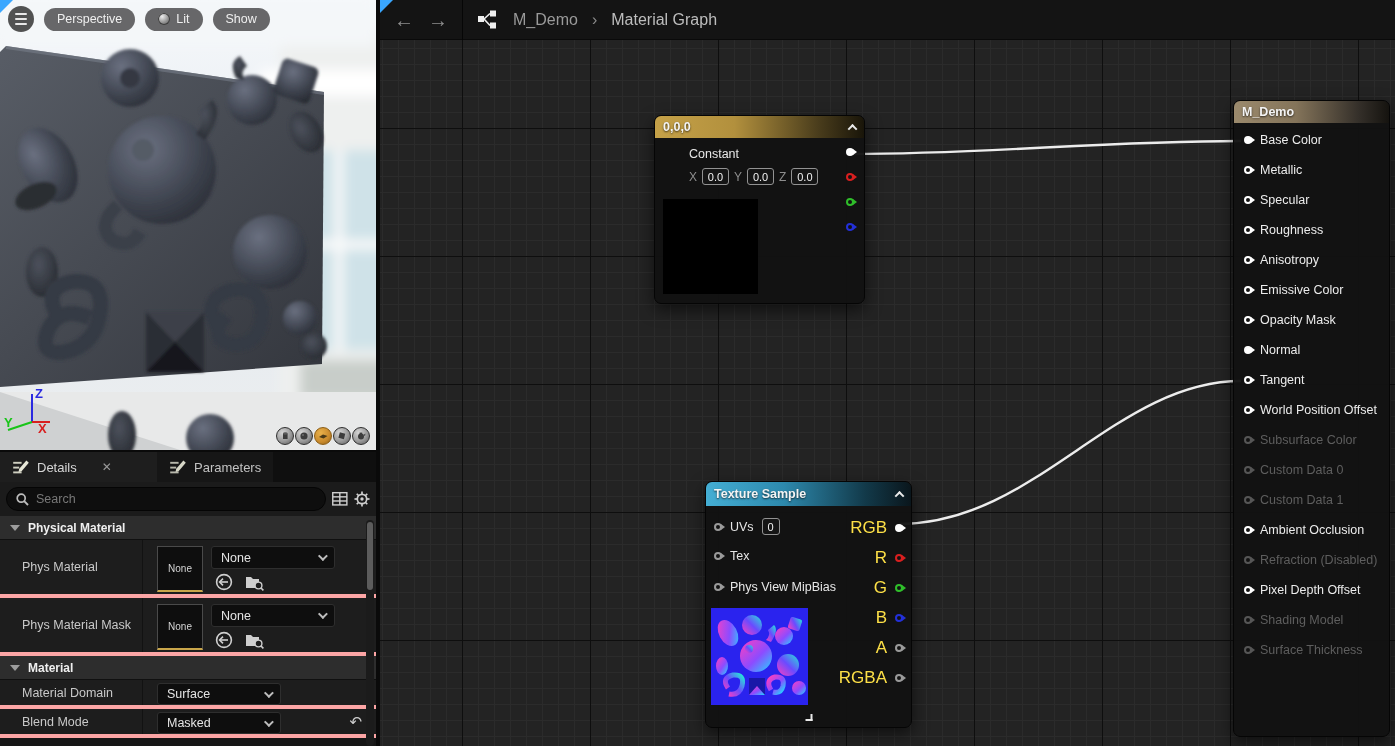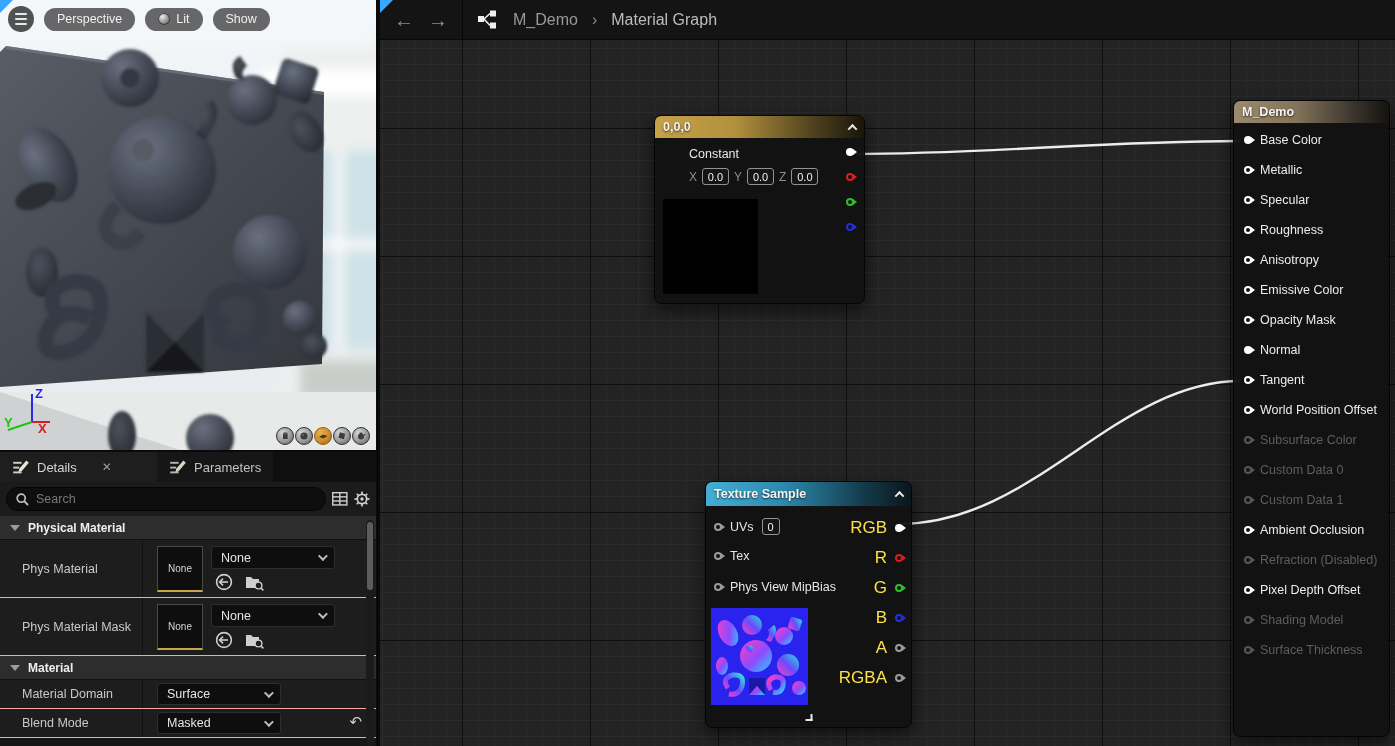--- a/index.html
+++ b/index.html
@@ -39,21 +39,21 @@
   .searchrow { height:34px; display:flex; align-items:center; padding:0 6px; gap:6px; background:#1b1b1b; }
   .searchbox { flex:0 0 320px; height:24px; border-radius:12px; background:#0e0e0e; border:1px solid #050505;
     display:flex; align-items:center; gap:7px; padding:0 9px; }
   .searchbox input { background:transparent; border:none; outline:none; color:#cfcfcf; font-size:12.5px; width:240px; }
   .searchbox input::placeholder { color:#787878; }
   .d-icon { width:18px; height:18px; display:flex; align-items:center; justify-content:center; }
   #sections { position:relative; }
   .sec-header { height:24px; background:#2d2d2d; border-bottom:1px solid #101010; display:flex; align-items:center; gap:8px; padding:0 10px; }
   .sec-header .tri { width:0; height:0; border-left:5px solid transparent; border-right:5px solid transparent; border-top:6px solid #9d9d9d; }
   .sec-header .sec-title { color:#efefef; font-size:12px; font-weight:bold; }
-  .prop-row { position:relative; background:#1d1d1d; border-bottom:1px solid #fca5a5; display:flex; }
+  .prop-row { position:relative; background:#1d1d1d; border-bottom:4px solid #fca5a5; display:flex; }
   .prop-row .label-col { flex:0 0 143px; border-right:1px solid #121212; display:flex; align-items:center; padding-left:22px;
     color:#c9c9c9; font-size:12.5px; }
   .prop-row .value-col { position:relative; flex:1; }
   .asset-row { height:58px; }
   .simple-row { height:29px; }
   .thumb { position:absolute; left:14px; top:6px; width:46px; height:46px; background:#0e0e0e; border:1px solid #4a4a4a;
     border-bottom:2px solid #c9a64a; display:flex; align-items:center; justify-content:center; color:#d4d4d4; font-size:10px; }
   .dropdown { position:absolute; background:#0e0e0e; border:1px solid #2e2e2e; border-radius:3px; color:#e4e4e4; font-size:12.5px;
     display:flex; align-items:center; justify-content:space-between; padding:0 9px; }
   .asset-row .dropdown { left:68px; top:6px; width:124px; height:23px; }

